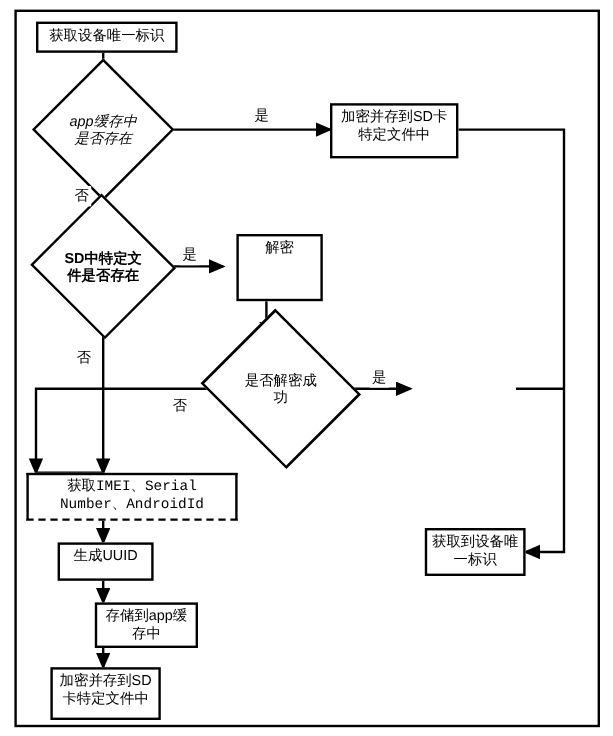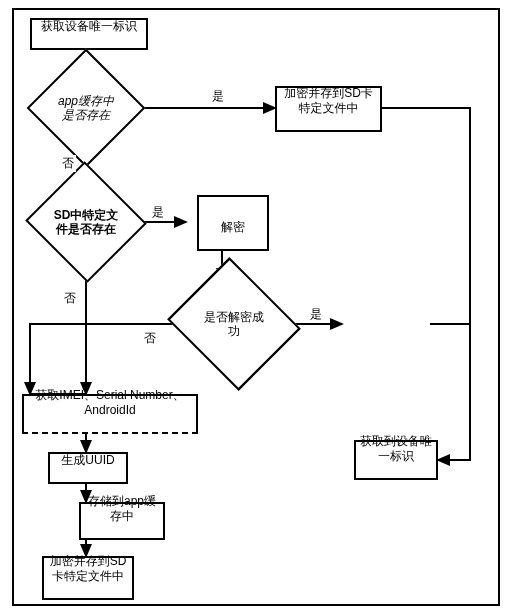--- a/index.html
+++ b/index.html
@@ -20,25 +20,25 @@
   .outer-frame {
     position: absolute;
     border: 2px solid #000;
     box-sizing: border-box;
   }
   .node-rect, .node-rect2 {
     position: absolute;
     border: 2px solid #000;
     box-sizing: border-box;
     display: flex;
-    align-items: flex-end;
+    align-items: flex-start;
     justify-content: center;
     text-align: center;
     line-height: 1.25;
-    padding: 14px 4px;
+    padding: 2px 4px;
     background: #fff;
   }
   .node-diamond {
     position: absolute;
   }
   .node-diamond .shape {
     position: absolute;
     inset: 0;
     transform: rotate(45deg);
     border: 2px solid #000;
@@ -146,21 +146,21 @@
   </div>
 
   <div class="node-diamond" style="left:190px; top:280px; width:88px; height:88px;">
     <div class="shape" style="transform: rotate(45deg) scaleX(1.15);"></div>
     <div class="lab">
         <span>是否解密成功</span>
       </div>
   </div>
 
 
-  <div class="node-rect" style="left:22px; top:394px; width:176px; height:40px; border-style:solid; border-bottom-style:dashed;">
+  <div class="node-rect" style="left:22px; top:394px; width:176px; height:40px; border-style:solid; border-bottom-style:dashed;font-family:Liberation Mono, monospace;">
     <span>获取IMEI、Serial Number、AndroidId</span>
   </div>
 
   <div class="node-rect" style="left:48px; top:452px; width:80px; height:32px;">
     <span>生成UUID</span>
   </div>
 
   <div class="node-rect" style="left:45px; top:502px; width:86px; height:38px;margin-left:34px;">
     <span>存储到app缓存中</span>
   </div>

